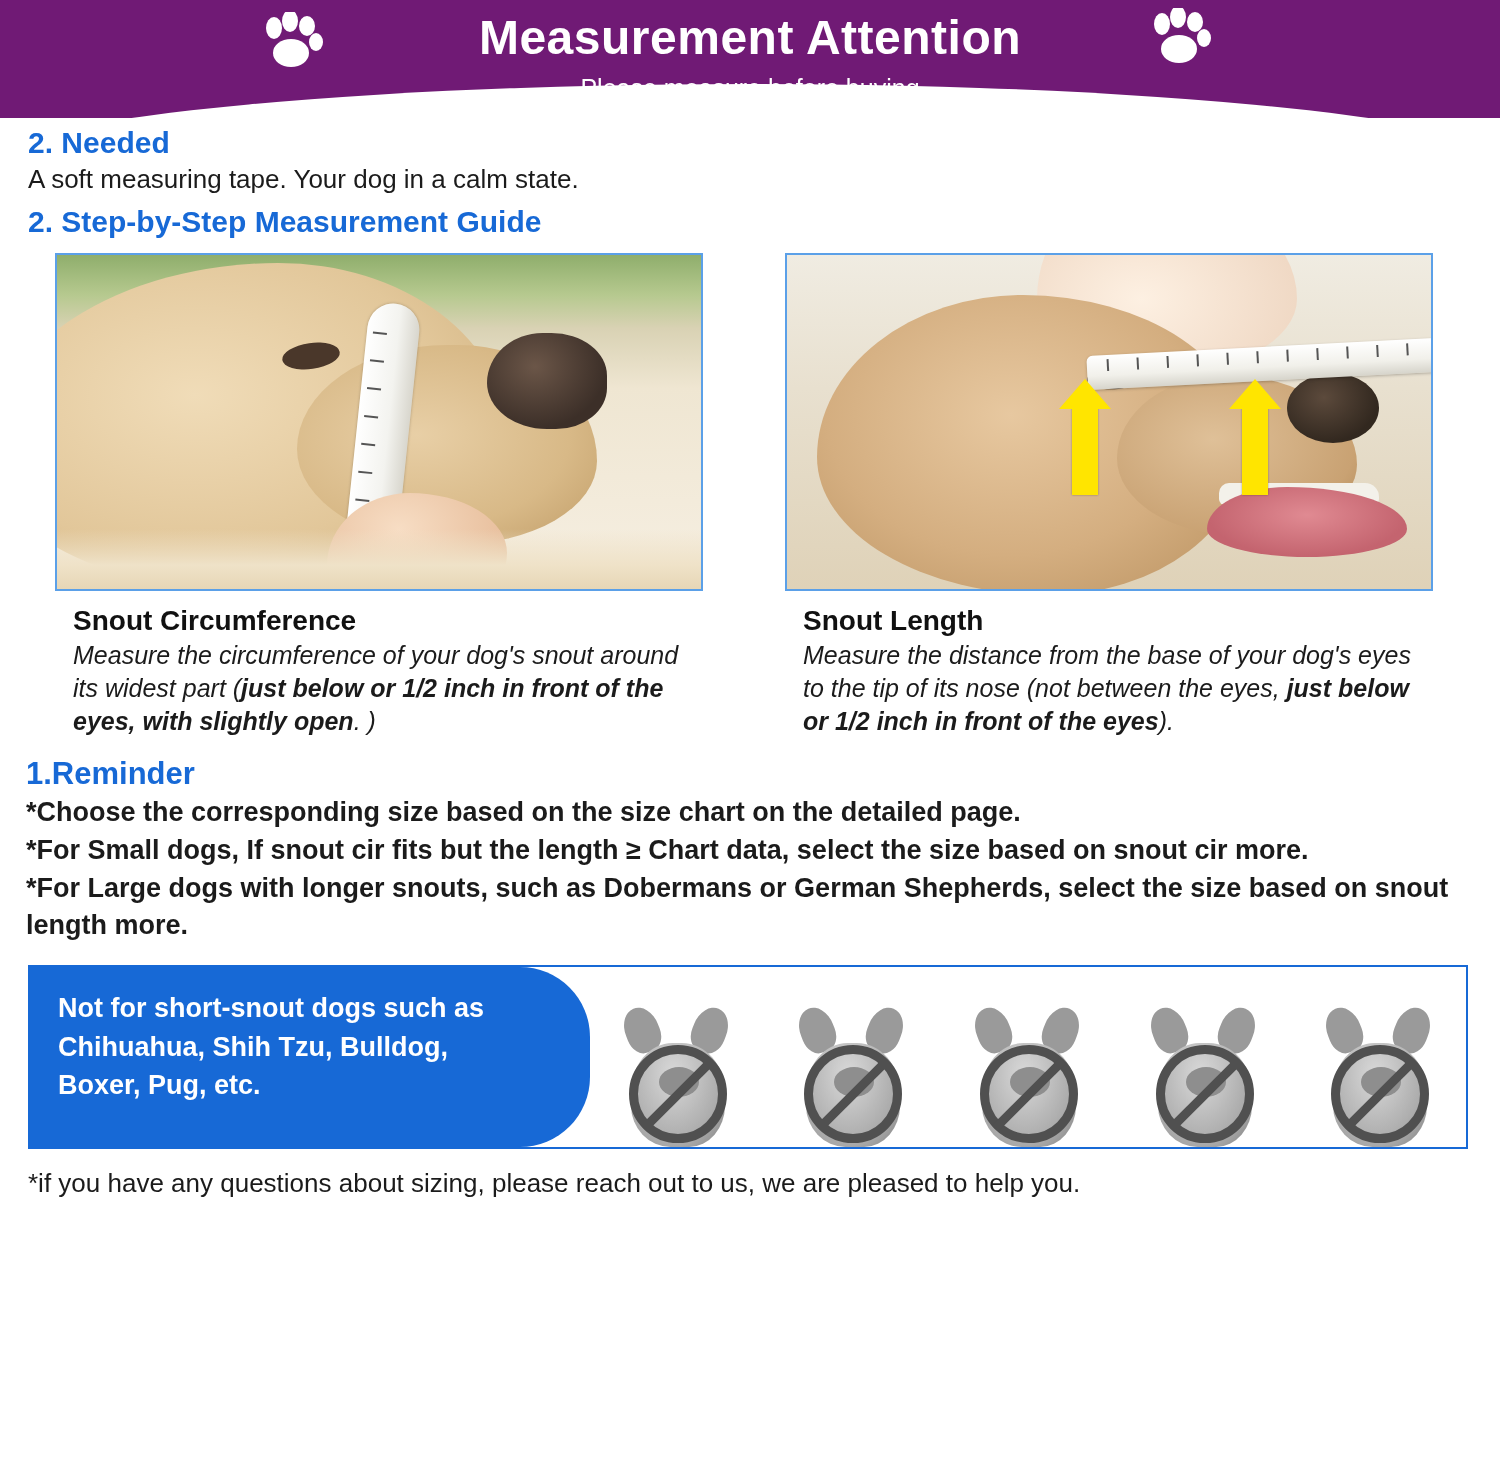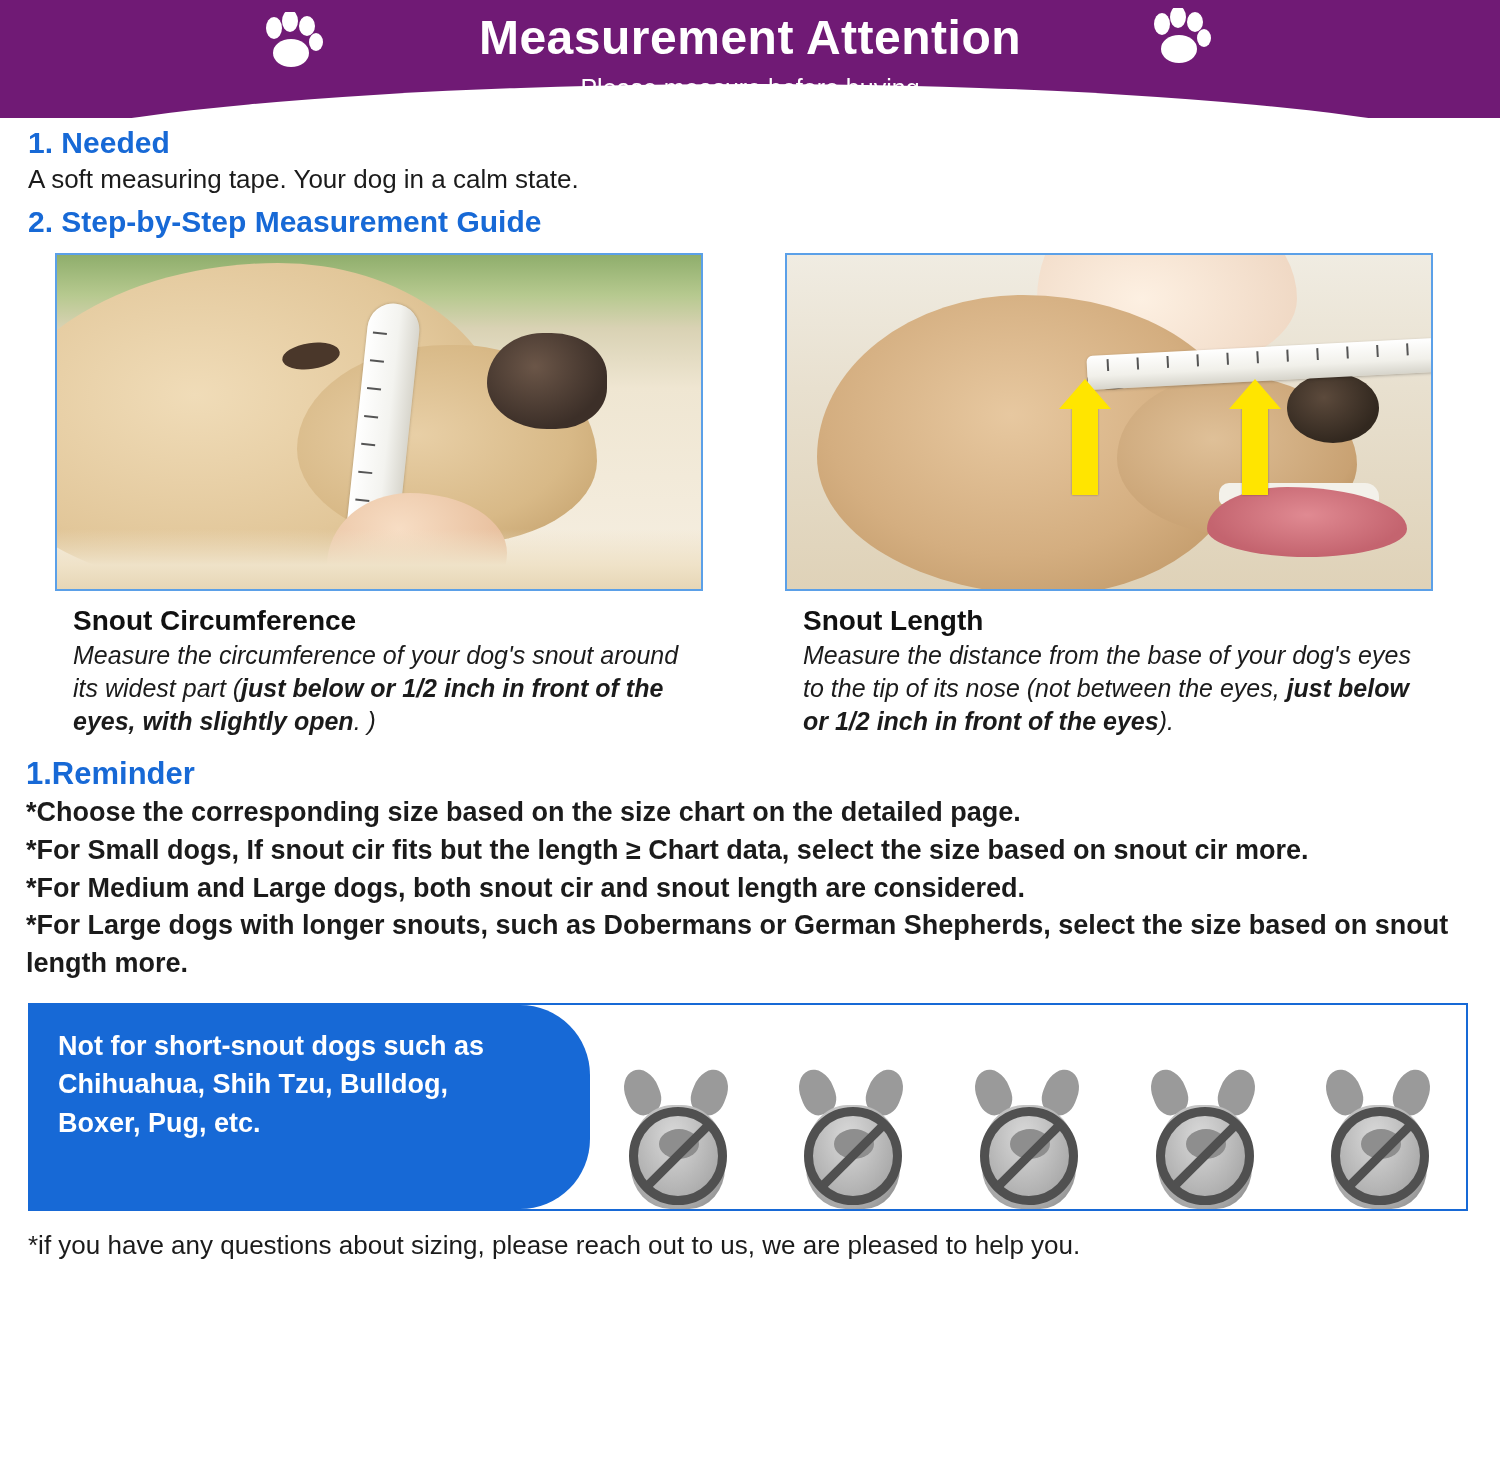--- a/index.html
+++ b/index.html
@@ -273,21 +273,21 @@
     margin: 0 34px 0 26px;
     color: #1b1b1b;
     font-weight: bold;
   }
 
   
   .warn-wrap {
     position: relative;
     margin: 20px 12px 0 28px;
     width: 1440px;
-    height: 208px;
+    height: 184px;
     border: 2px solid #1769d6;
     box-sizing: border-box;
     background: #ffffff;
     overflow: hidden;
   }
   .warn-blue {
     position: absolute;
     left: 0; top: 0;
     width: 560px; height: 100%;
     background: #1769d6;
@@ -381,21 +381,21 @@
     <ellipse cx="54" cy="30" rx="7" ry="9" fill="#ffffff"></ellipse>
     <ellipse cx="29" cy="41" rx="18" ry="14" fill="#ffffff"></ellipse>
   </svg>
   <div class="header-title">Measurement Attention</div>
   <div class="header-sub">Please measure before buying</div>
   <div class="header-curve"></div>
 </div>
 
 <div class="content">
 
-  <div class="sec-head s1">1. Needed</div>
+  <div class="sec-head s1">2. Needed</div>
   <div class="sec-text">A soft measuring tape. Your dog in a calm state.</div>
 
   <div class="sec-head">2. Step-by-Step Measurement Guide</div>
 
   <div class="photos">
 
     <div class="photo-col">
       <div class="photo">
         <div class="p1-bg"></div>
         <div class="p1-head"></div>
@@ -447,21 +447,20 @@
       <div class="cap-title">Snout Length</div>
       <div class="cap-body"><span>Measure the distance from the base of your dog's eyes to the tip of its nose (not between the eyes, </span><b>just below or 1/2 inch in front of the eyes</b><span>).</span></div>
     </div>
 
   </div>
 
   <div class="reminder-head">1.Reminder</div>
   <div class="reminder-lines">
     <div>*Choose the corresponding size based on the size chart on the detailed page.</div>
     <div>*For Small dogs, If snout cir fits but the length ≥ Chart data, select the size based on snout cir more.</div>
-    <div>*For Medium and Large dogs, both snout cir and snout length are considered.</div>
     <div>*For Large dogs with longer snouts, such as Dobermans or German Shepherds, select the size based on snout length more.</div>
   </div>
 
   <div class="warn-wrap">
     <div class="warn-blue"></div>
     <div class="warn-text">Not for short-snout dogs such as Chihuahua, Shih Tzu, Bulldog, Boxer, Pug, etc.</div>
     <div class="dogs">
       <div class="dog">
         <div class="earL"></div>
           <div class="earR"></div>

